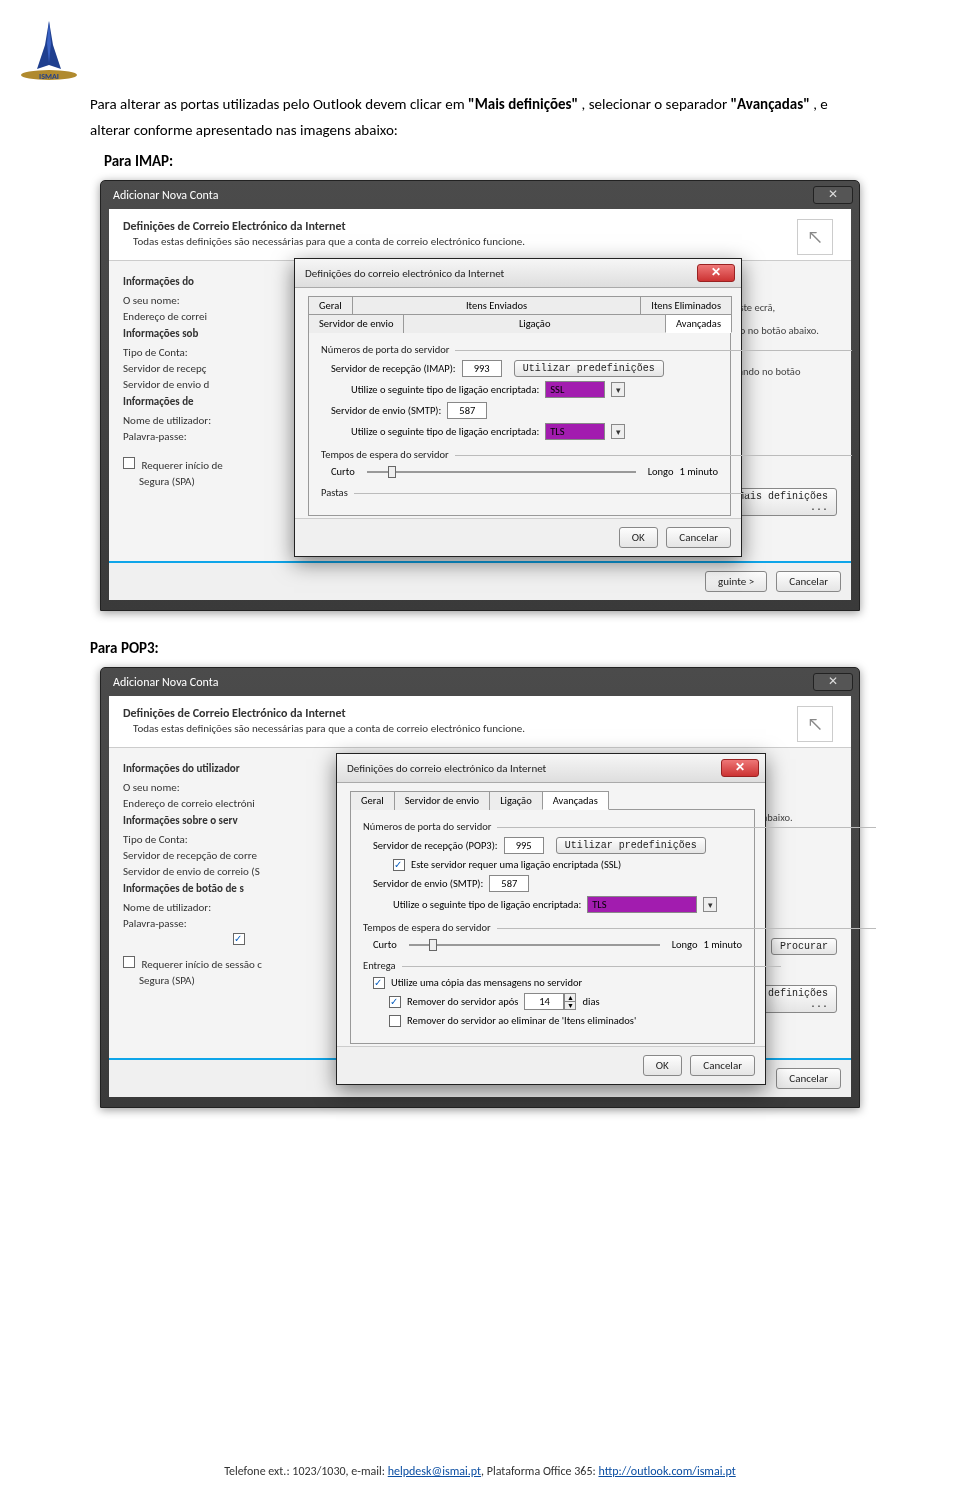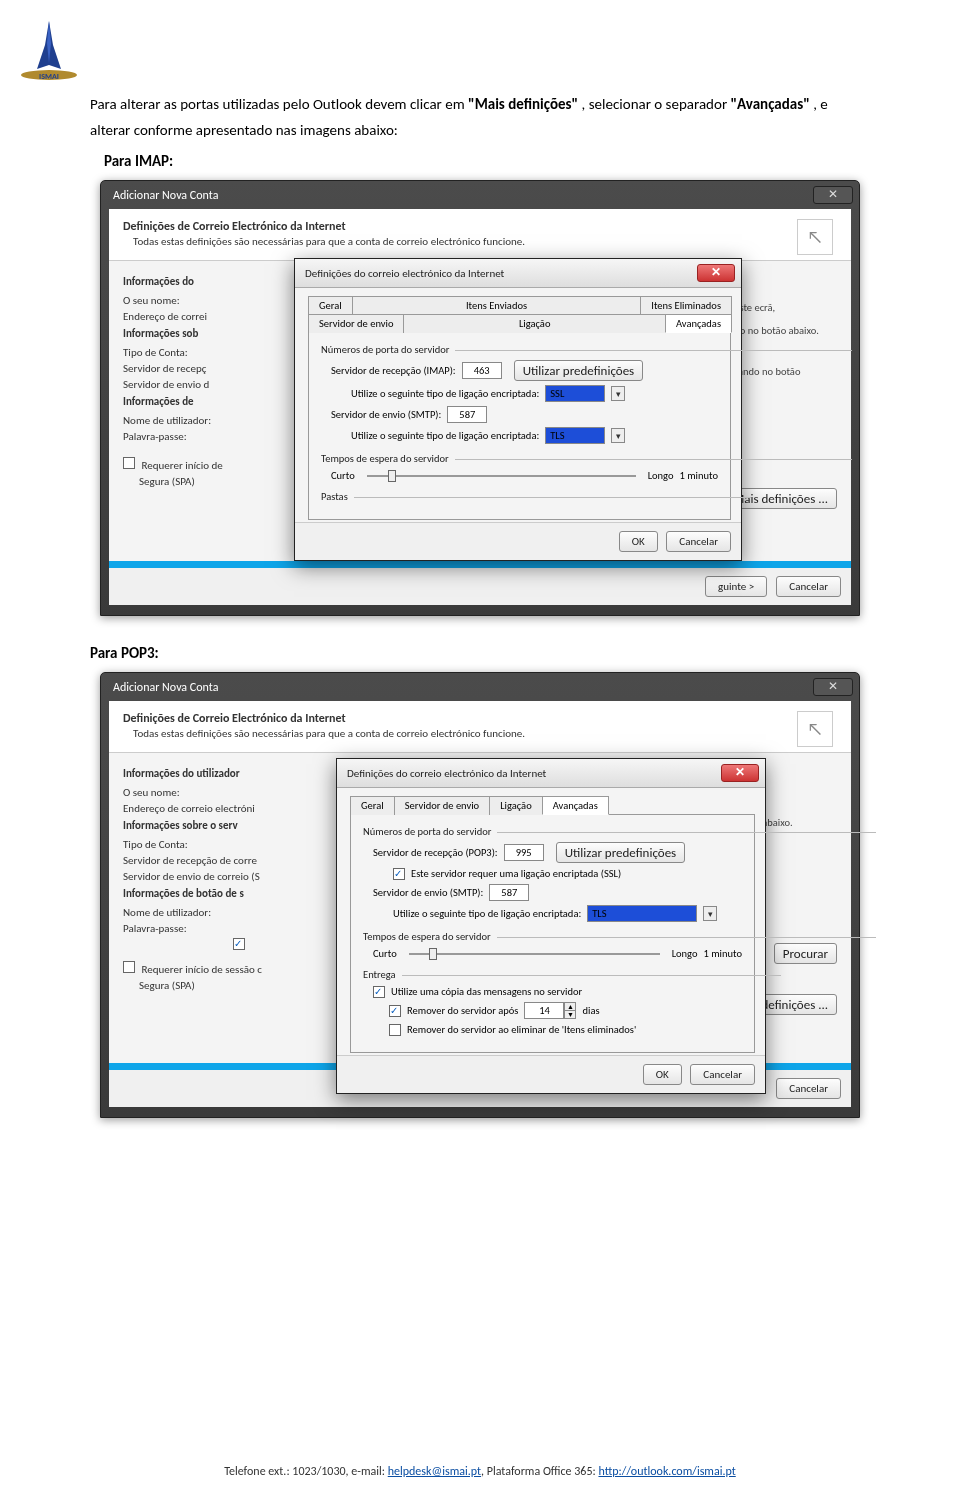--- a/index.html
+++ b/index.html
@@ -113,35 +113,35 @@
     font-size: 11px;
     color: #333;
     min-height: 300px;
     position: relative;
   }
   .wizard-body.pop { min-height: 310px; }
   .back-section-title { font-weight: bold; margin: 4px 0 6px 0; }
   .back-row { margin: 3px 0; white-space: nowrap; overflow:hidden; text-overflow: clip; }
   .wizard-footer {
     background: #f0f0f0;
-    border-top: 7px solid #0ea5e9;
+    border-top: 2px solid #0ea5e9;
     padding: 8px 10px;
     text-align: right;
   }
   .btn {
     display: inline-block;
     background: linear-gradient(#fdfdfd,#e5e5e5);
     border: 1px solid #888;
     border-radius: 3px;
     font-size: 11px;
     padding: 3px 12px;
     color: #222;
     margin-left: 6px;
   }
-  .btn.small { padding: 2px 8px; font-size: 13px; }
+  .btn.small { padding: 2px 8px; font-size: 10px; font-family: Liberation Mono, monospace; }
   .btn-right-group { text-align:right; margin-top: 6px;}
   
   .inner-dialog {
     position: absolute;
     top: 78px;
     left: 194px;
     width: 448px;
     background: #f4f4f4;
     border: 1px solid #222;
     box-shadow: 0 6px 20px rgba(0,0,0,0.5);
@@ -217,21 +217,21 @@
   .textbox {
     border: 1px solid #888;
     background: #fff;
     font-size: 10.5px;
     padding: 1px 4px;
     height: 17px;
     min-width: 40px;
   }
   .combobox {
     border: 1px solid #888;
-    background: #1d4ed8;
+    background: #a21caf;
     font-size: 10.5px;
     padding: 1px 4px;
     height: 17px;
     min-width: 60px;
     display: inline-flex;
     align-items: center;
     gap: 4px;
   }
   .combo-arrow {
     border:1px solid #888;
@@ -400,21 +400,21 @@
         </div>
         <div class="tab-row">
           <div class="tab">Servidor de envio</div>
           <div class="tab" style="flex:1; text-align:center;">Ligação</div>
           <div class="tab active">Avançadas</div>
         </div>
         <div class="tab-content">
           <div class="fieldset-label">Números de porta do servidor</div>
           <div class="field-row">
             <span class="lbl">Servidor de recepção (IMAP):</span>
-            <span class="textbox" style="width:40px; text-align:center;">463</span>
+            <span class="textbox" style="width:40px; text-align:center;">993</span>
             <span class="btn small">Utilizar predefinições</span>
           </div>
           <div class="field-row" style="margin-left:30px;">
             <span class="lbl">Utilize o seguinte tipo de ligação encriptada:</span>
             <span class="combobox">
                 <span>SSL</span>
               </span>
             <span class="combo-arrow">▾</span>
           </div>
           <div class="field-row">

